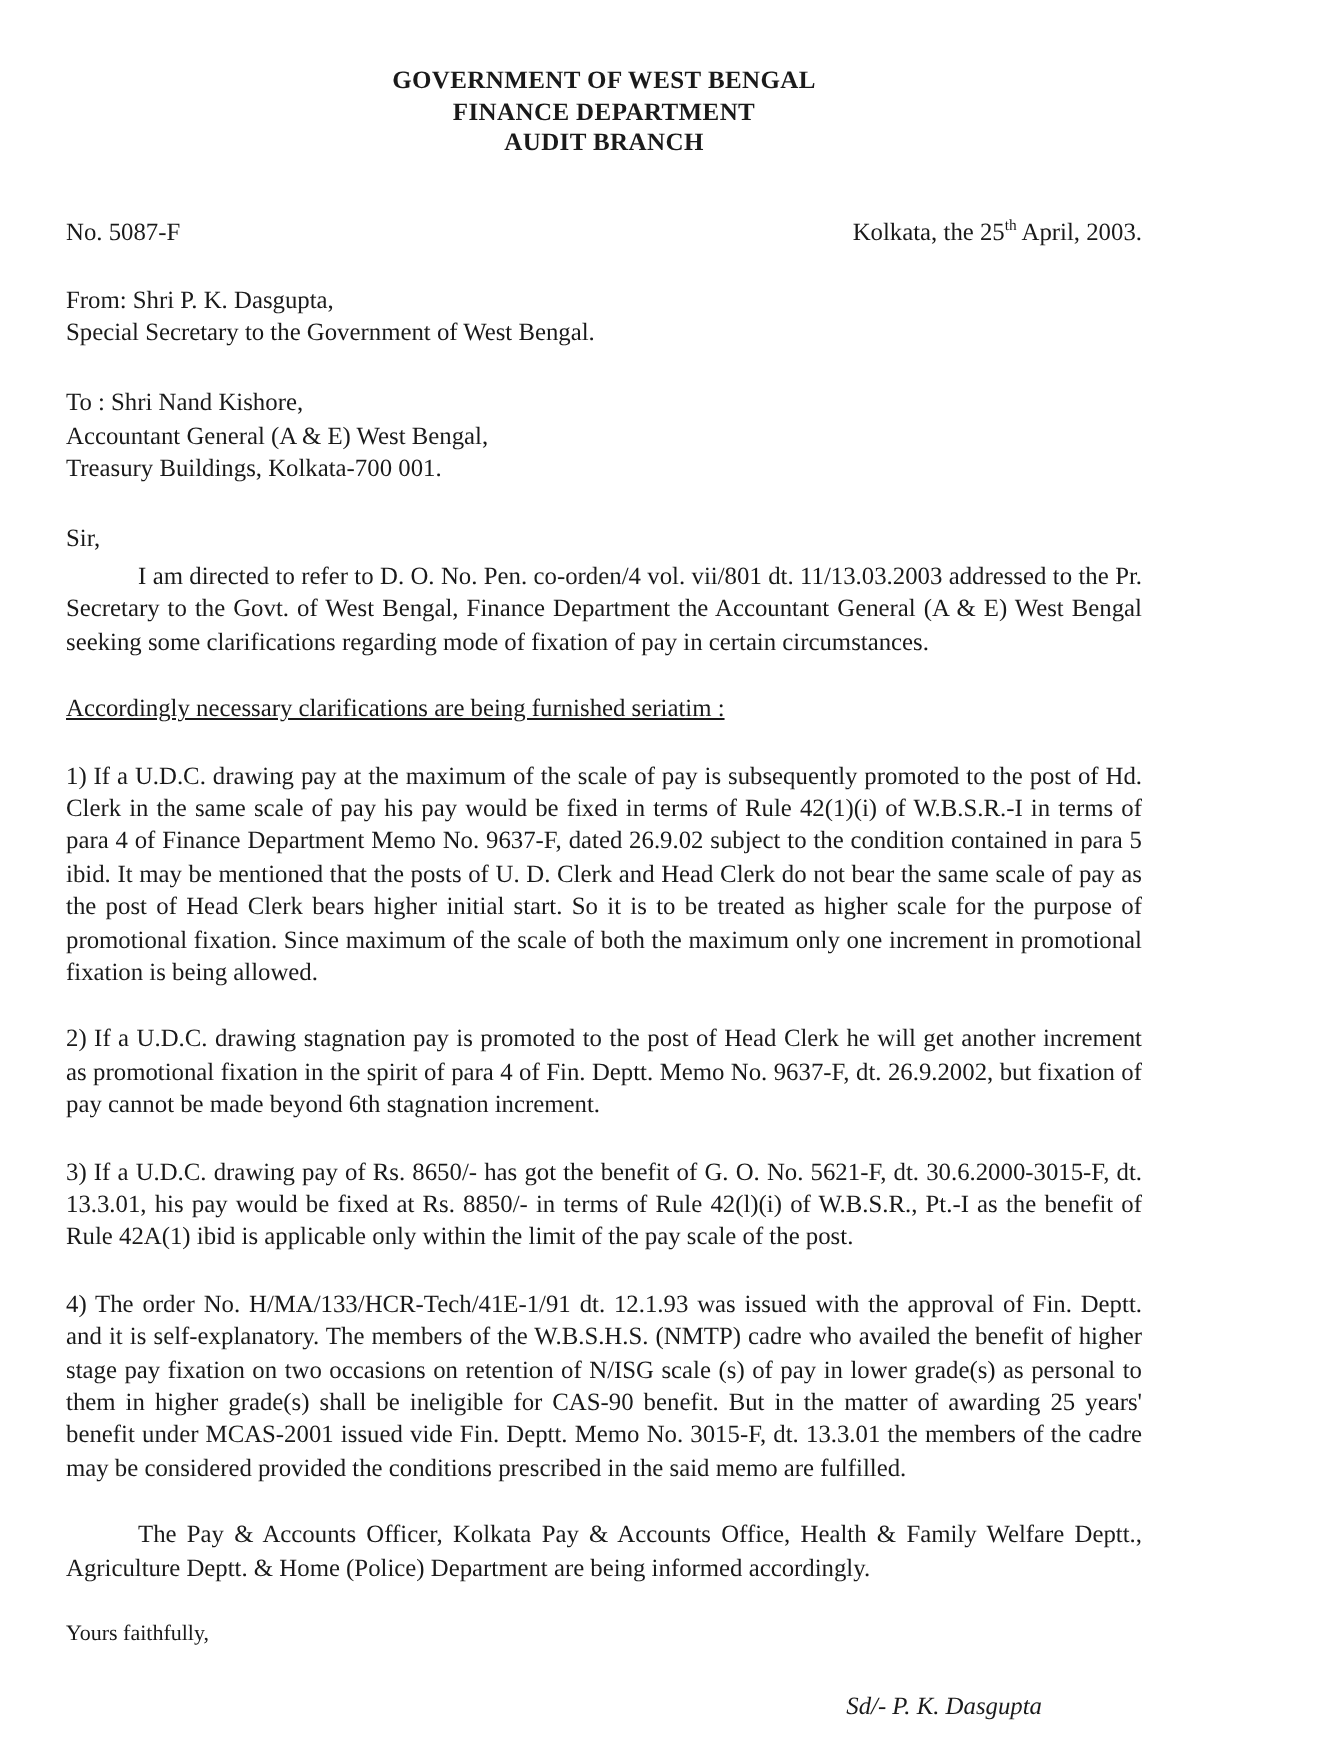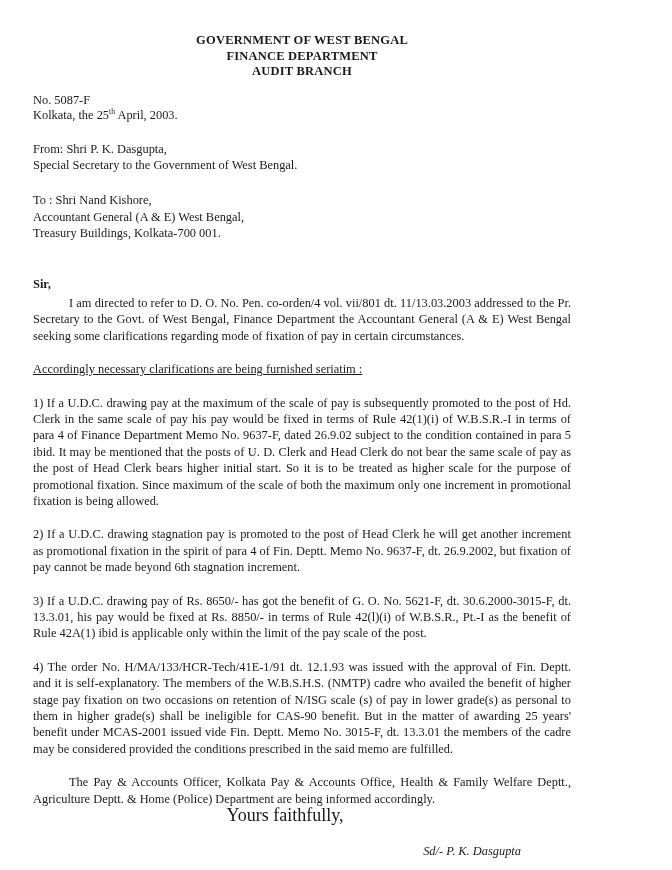--- a/index.html
+++ b/index.html
@@ -33,62 +33,62 @@
     padding-top: 33px;
   }
   .letterhead div { white-space: nowrap; }
 
   
   .refrow {
     display: flex;
     justify-content: space-between;
     align-items: baseline;
     font-size: 12.4px;
-    margin-top: 13px;
-    flex-direction: column;
+    margin-top: 29px;
   }
   .refrow .memo-no { white-space: nowrap; }
   .refrow .place-date { white-space: nowrap; }
   sup {
     font-size: 0.62em;
     vertical-align: super;
     line-height: 0;
     text-align: center;
   }
 
   
   .block {
     font-size: 12.4px;
     line-height: 16.4px;
   }
   .block .line { white-space: nowrap; }
 
   .from-block { margin-top: 18px; }
   .to-block   { margin-top: 19px; }
-  .salutation { margin-top: 34px; font-weight: bold; }
+  .salutation { margin-top: 18px; }
 
   .para {
     font-size: 12.4px;
     line-height: 16.4px;
     text-align: justify;
     text-justify: inter-word;
     margin: 0;
   }
   .para.indent { text-indent: 36px; }
 
   .intro-para   { margin-top: 3px; }
   .accordingly  { margin-top: 17px; text-decoration: underline; }
   .numbered     { margin-top: 17px; }
   .informed     { margin-top: 17px; }
 
   
   .yours {
-    font-size: 18px;
+    font-size: 11px;
     line-height: 16.4px;
-    text-align: center;
+    text-align: left;
+    margin-top: 17px;
     padding-right: 34px;
   }
   .signature {
     font-size: 12.4px;
     font-style: italic;
     line-height: 16.4px;
     text-align: right;
     margin-top: 19px;
     padding-right: 50px;
   }

